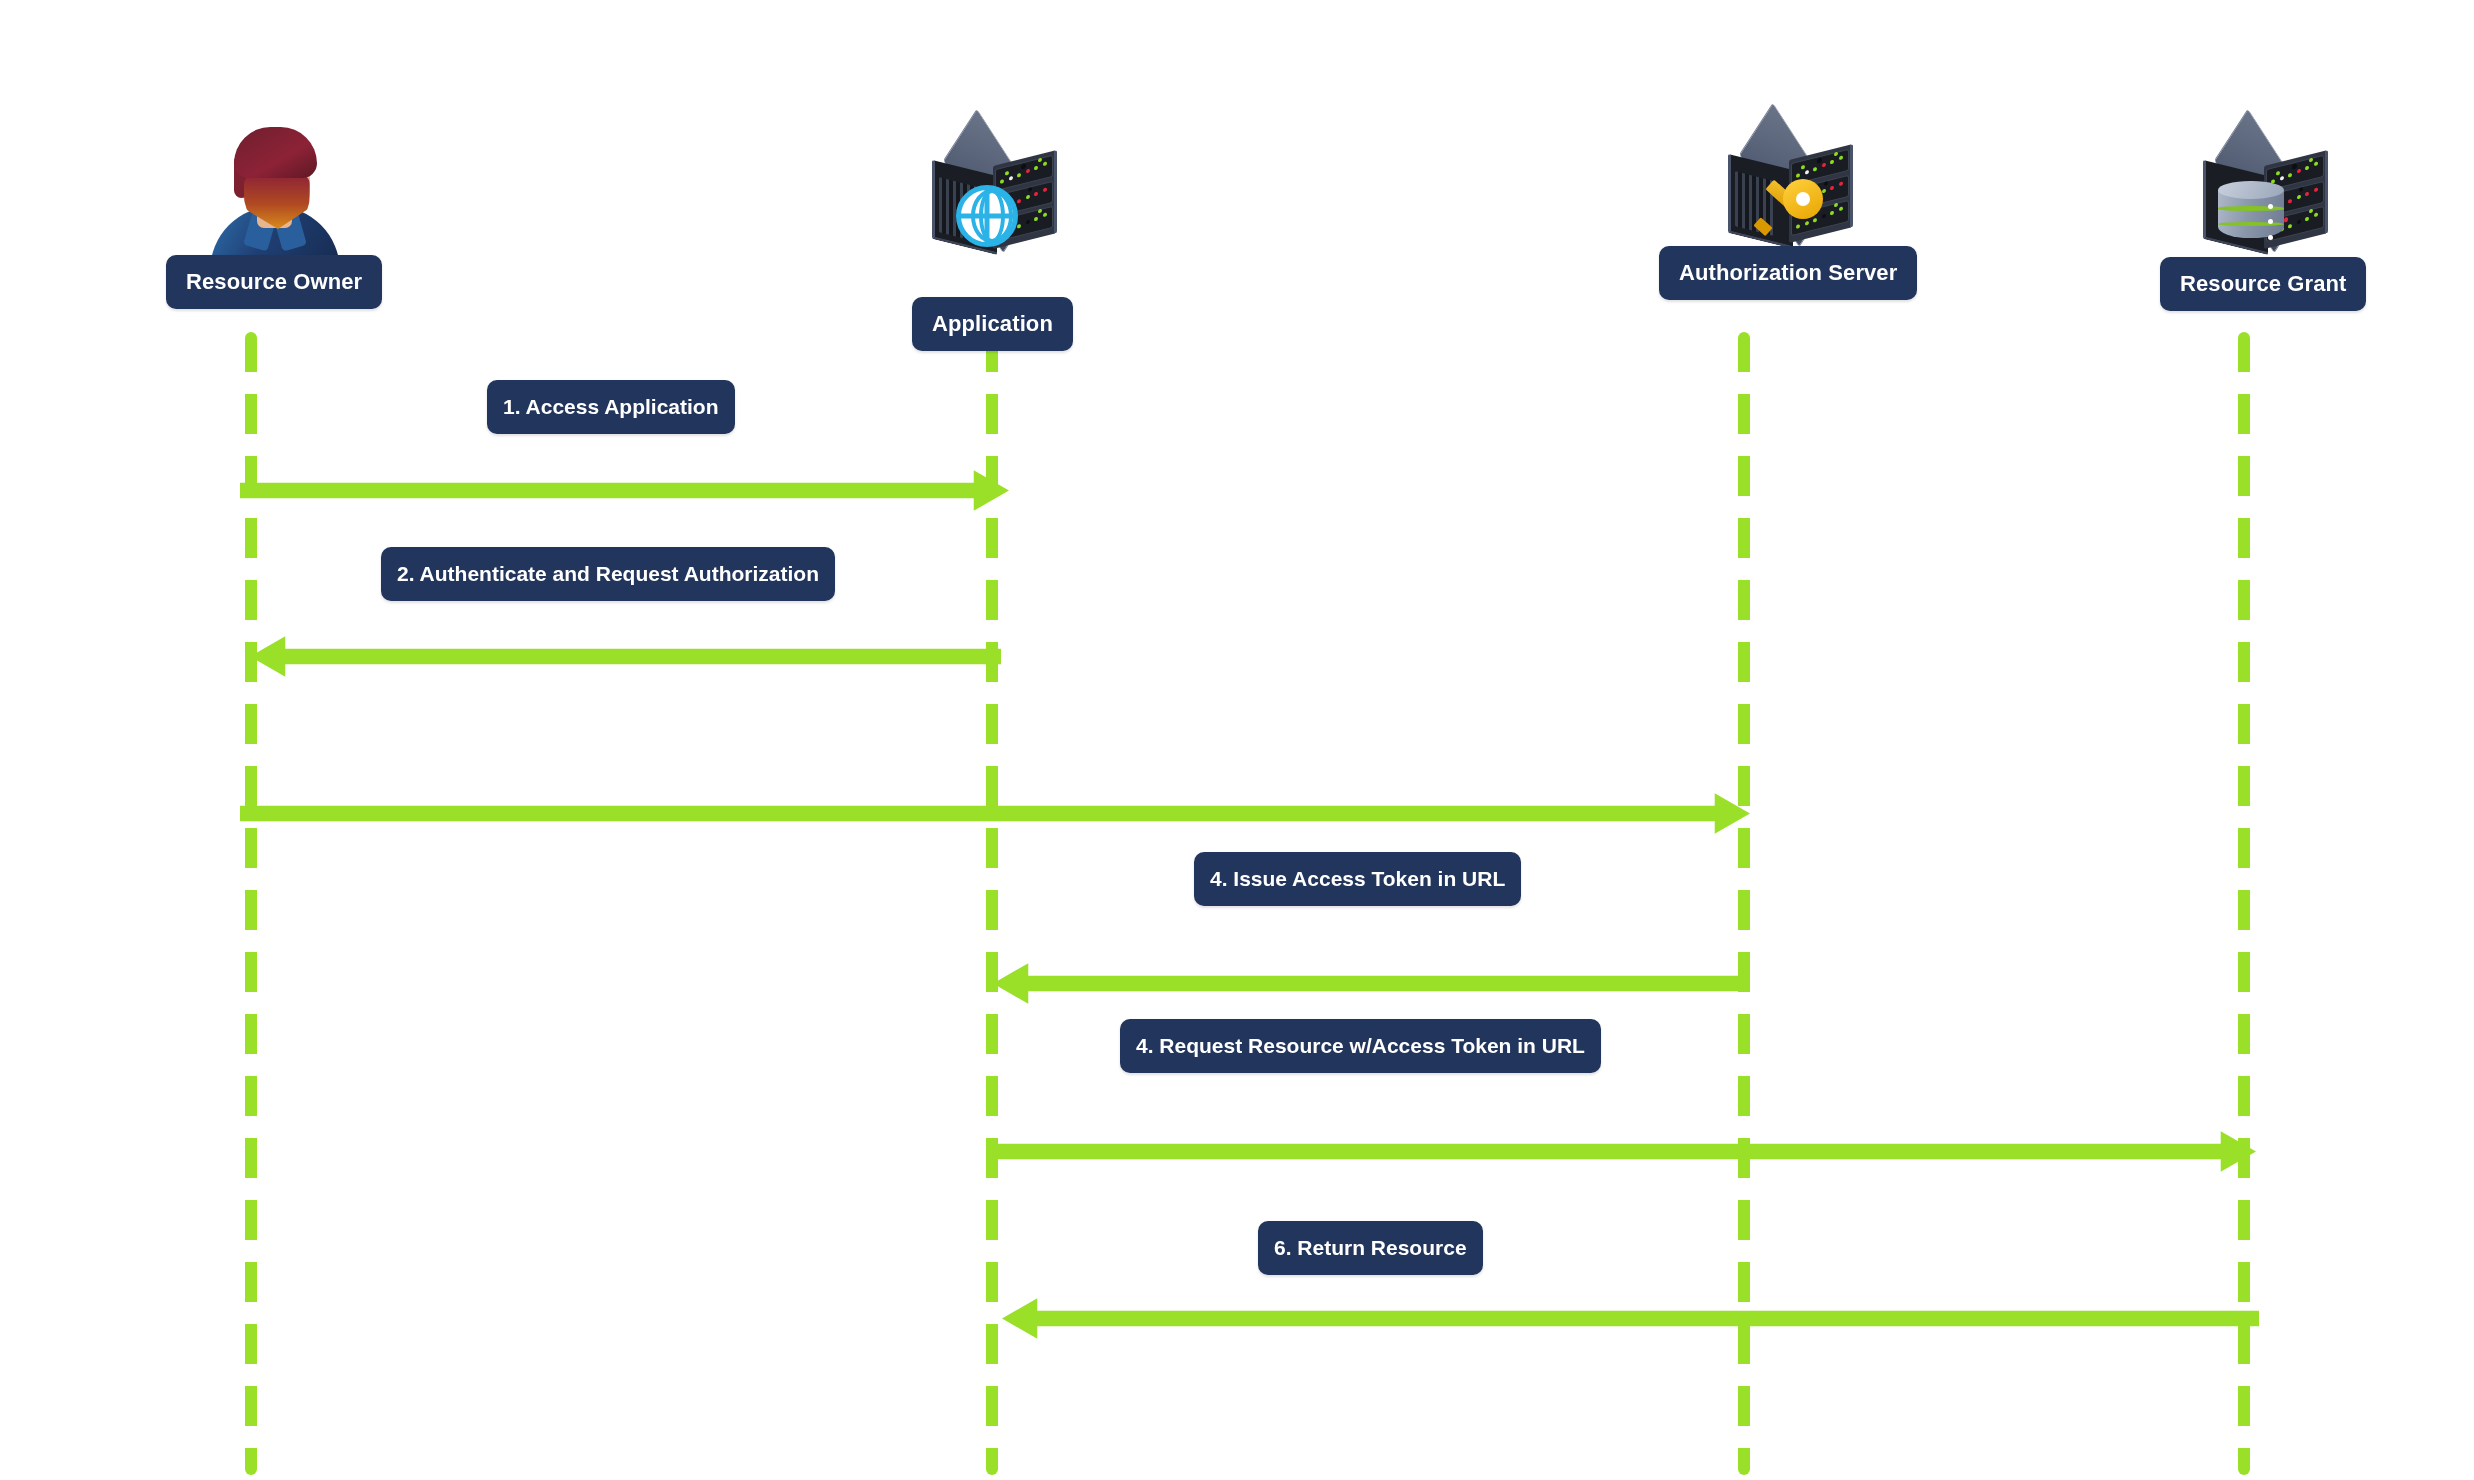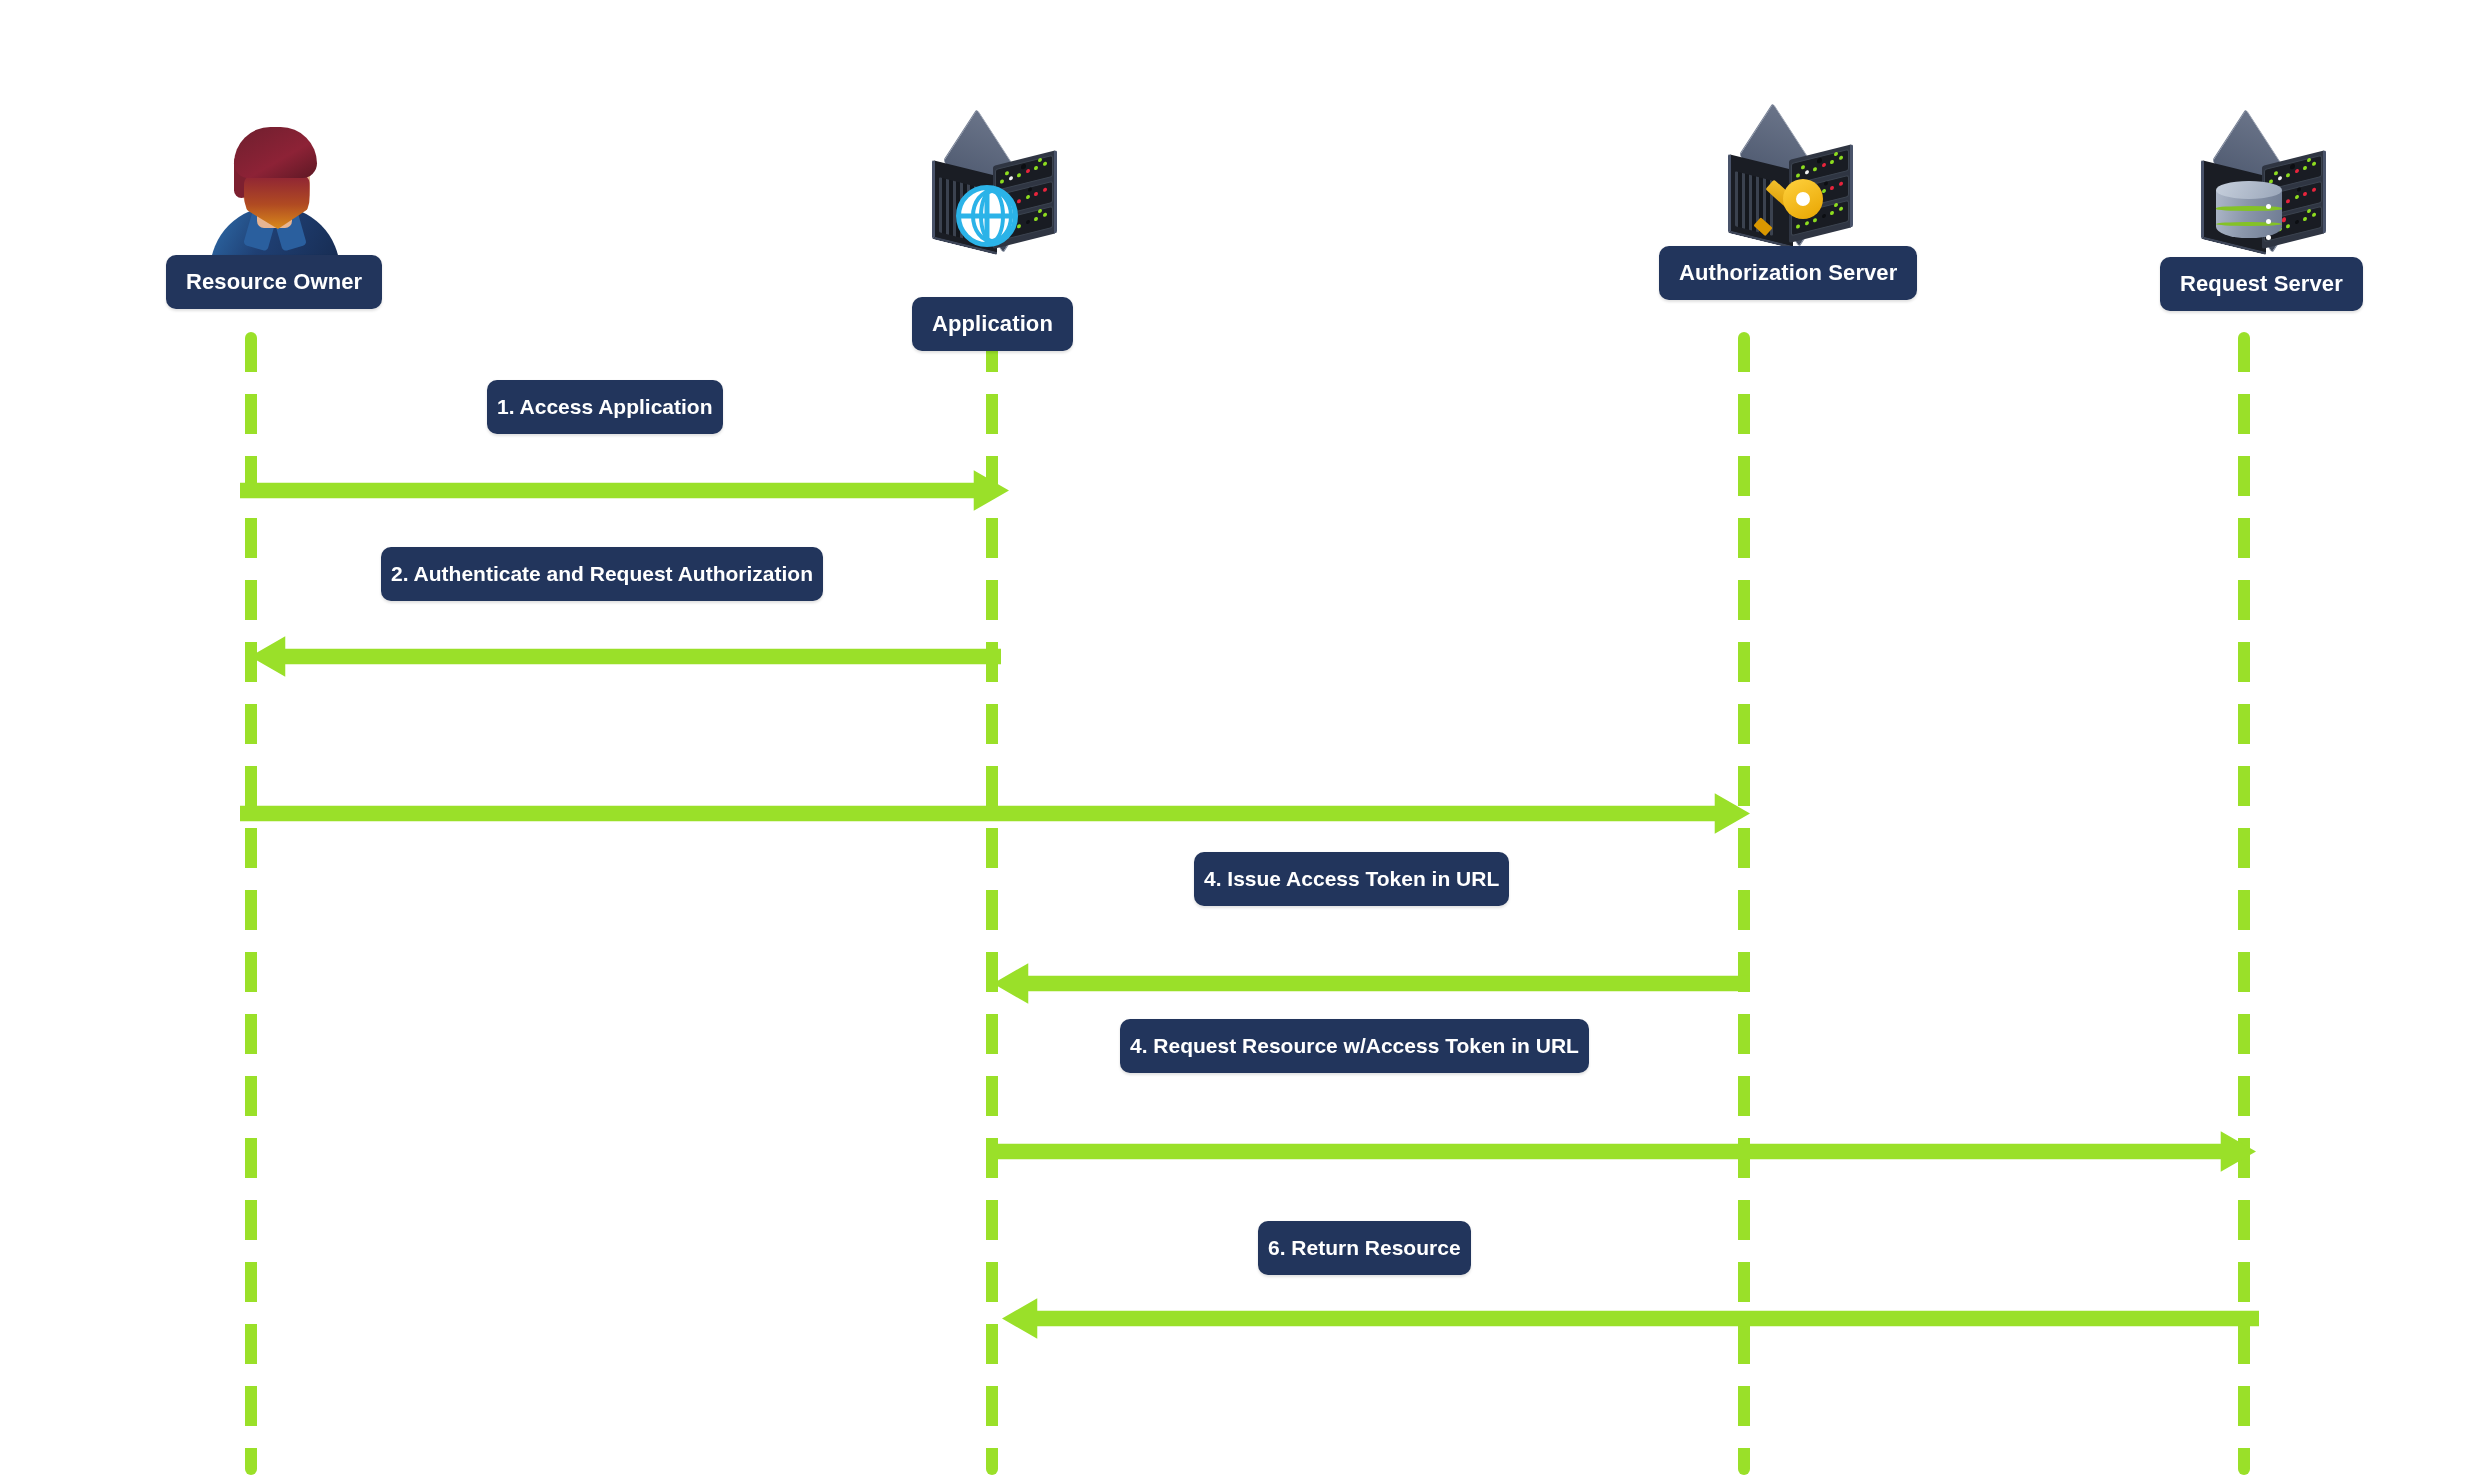--- a/index.html
+++ b/index.html
@@ -69,21 +69,21 @@
   }
 
   
   .msg-label {
     position: absolute;
     background: #22355c;
     color: #ffffff;
     font-weight: bold;
     font-size: 21px;
     border-radius: 10px;
-    padding: 15px 10px;
+    padding: 15px 16px;
     white-space: nowrap;
     box-shadow: 0 1.4px 2.8px rgba(0,0,0,.12);
     z-index: 6;
   }
 
   
   .arrow {
     position: absolute;
     height: 49px;
     z-index: 4;
@@ -401,21 +401,21 @@
           <div class="db-body"></div>
           <div class="db-ring r1"></div>
           <div class="db-ring r2"></div>
           <div class="db-top"></div>
           <div class="db-dot d1"></div>
           <div class="db-dot d2"></div>
           <div class="db-dot d3"></div>
         </div>
       </div>
     </div>
-    <div class="actor-label" style="margin-top:-25px;">Request Server</div>
+    <div class="actor-label" style="margin-top:-25px;">Resource Grant</div>
   </div>
 
   <div class="msg-label" style="left:487px; top:380px;">1. Access Application</div>
   <div class="arrow" style="left:240px; top:466px; width:769px;">
     <svg viewBox="0 0 1090 70" preserveAspectRatio="none">
       <polygon points="0,24 1040,24 1040,6 1090,35 1040,64 1040,46 0,46" fill="#9ae029"></polygon>
     </svg>
   </div>
 
   <div class="msg-label" style="left:381px; top:547px;">2. Authenticate and Request Authorization</div>

